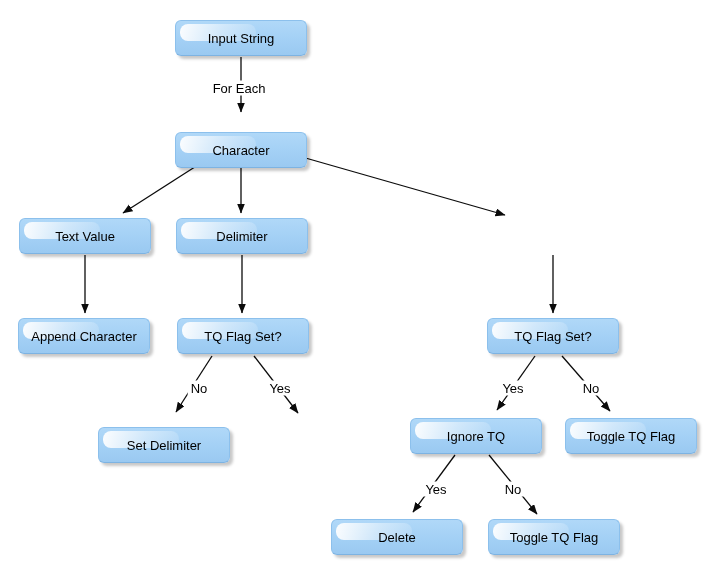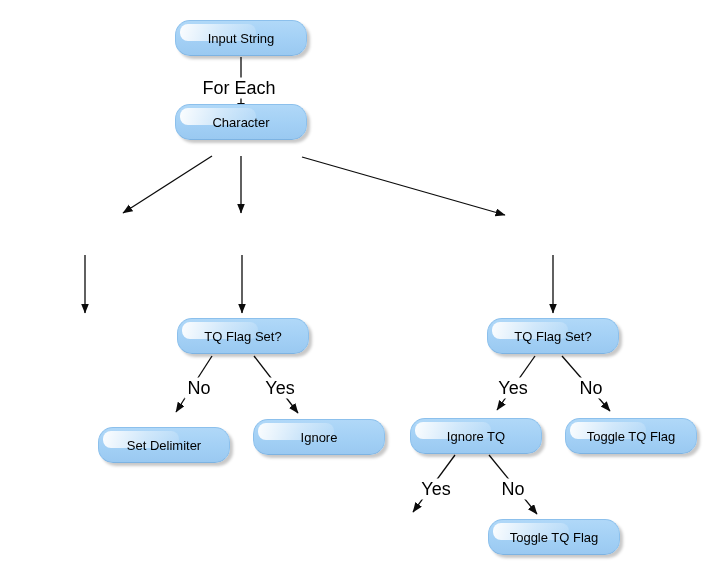--- a/index.html
+++ b/index.html
@@ -8,42 +8,42 @@
     width:715px;height:575px;
     background:#ffffff;
     font-family:"Liberation Sans",sans-serif;
     overflow:hidden;
   }
   svg.edges{position:absolute;left:0;top:0;}
   .node{
     position:absolute;
     width:132px;height:36px;
     box-sizing:border-box;
-    border-radius:15px;
+    border-radius:6px;
     background:linear-gradient(180deg,#b0d8f8 0%,#a3d0f5 55%,#9ac9f1 100%);
     border:1px solid #8cc0ec;
     border-bottom-color:#7db3e2;
     box-shadow:3px 3px 3px rgba(0,0,0,0.22);
     display:flex;align-items:center;justify-content:center;
     font-size:13px;color:#000;
   }
   .node::before{
     content:"";
     position:absolute;left:4px;top:3px;
     width:76px;height:17px;border-radius:8px;
     background:linear-gradient(100deg,rgba(255,255,255,0.95) 0%,rgba(255,255,255,0.45) 55%,rgba(255,255,255,0.15) 100%);
     pointer-events:none;
   }
   .node span{position:relative;z-index:1;}
   .edge-label{
     position:absolute;
     transform:translate(-50%,-50%);
     background:#ffffff;
     padding:0 3px;
-    font-size:18px;color:#000;
+    font-size:13px;color:#000;
     white-space:nowrap;
     z-index:2;
   }
 </style>
 </head>
 <body>
 
 <div class="canvas">
 
   <svg class="edges" width="715" height="575">
@@ -65,40 +65,49 @@
       <line x1="535" y1="356" x2="497" y2="410" marker-end="url(#arrow)"></line>
       <line x1="562" y1="356" x2="610" y2="411" marker-end="url(#arrow)"></line>
       <line x1="455" y1="455" x2="413" y2="512" marker-end="url(#arrow)"></line>
       <line x1="489" y1="455" x2="537" y2="514" marker-end="url(#arrow)"></line>
     </g>
   </svg>
 
   <div class="node" style="left:175px;top:20px">
       <span>Input String</span>
     </div>
-  <div class="node" style="left:175px;top:104px">
+  <div class="node" style="left:175px;top:132px">
       <span>Character</span>
+    </div>
+  <div class="node" style="left:19px;top:218px">
+      <span>Text Value</span>
+    </div>
+  <div class="node" style="left:176px;top:218px">
+      <span>Delimiter</span>
+    </div>
+  <div class="node" style="left:18px;top:318px">
+      <span>Append Character</span>
     </div>
   <div class="node" style="left:177px;top:318px">
       <span>TQ Flag Set?</span>
     </div>
   <div class="node" style="left:487px;top:318px">
       <span>TQ Flag Set?</span>
     </div>
   <div class="node" style="left:98px;top:427px">
       <span>Set Delimiter</span>
     </div>
-  <div class="node" style="left:253px;top:419px">
-      <span>Ignore</span>
-    </div>
   <div class="node" style="left:410px;top:418px">
       <span>Ignore TQ</span>
     </div>
   <div class="node" style="left:565px;top:418px">
       <span>Toggle TQ Flag</span>
+    </div>
+  <div class="node" style="left:331px;top:519px">
+      <span>Delete</span>
     </div>
   <div class="node" style="left:488px;top:519px">
       <span>Toggle TQ Flag</span>
     </div>
 
   <div class="edge-label" style="left:239px;top:88px">For Each</div>
   <div class="edge-label" style="left:199px;top:388px">No</div>
   <div class="edge-label" style="left:280px;top:388px">Yes</div>
   <div class="edge-label" style="left:513px;top:388px">Yes</div>
   <div class="edge-label" style="left:591px;top:388px">No</div>

